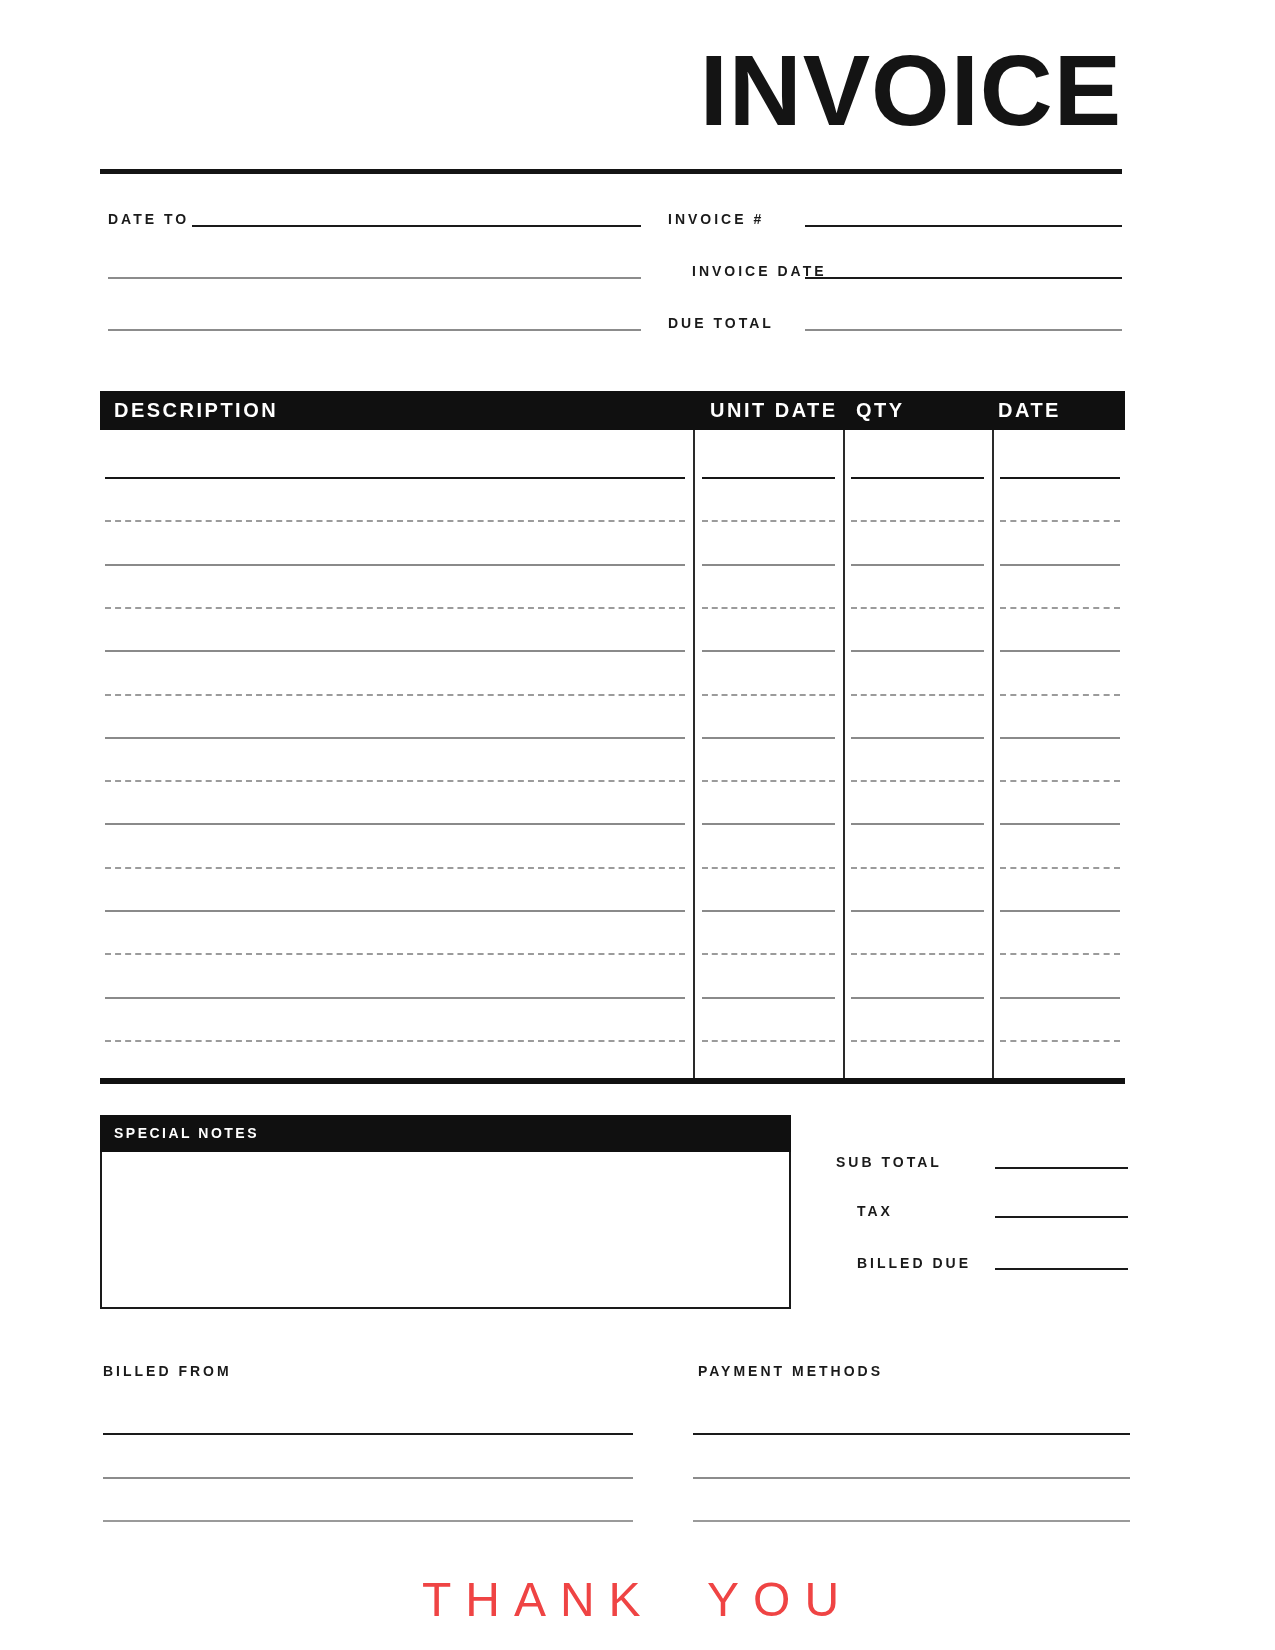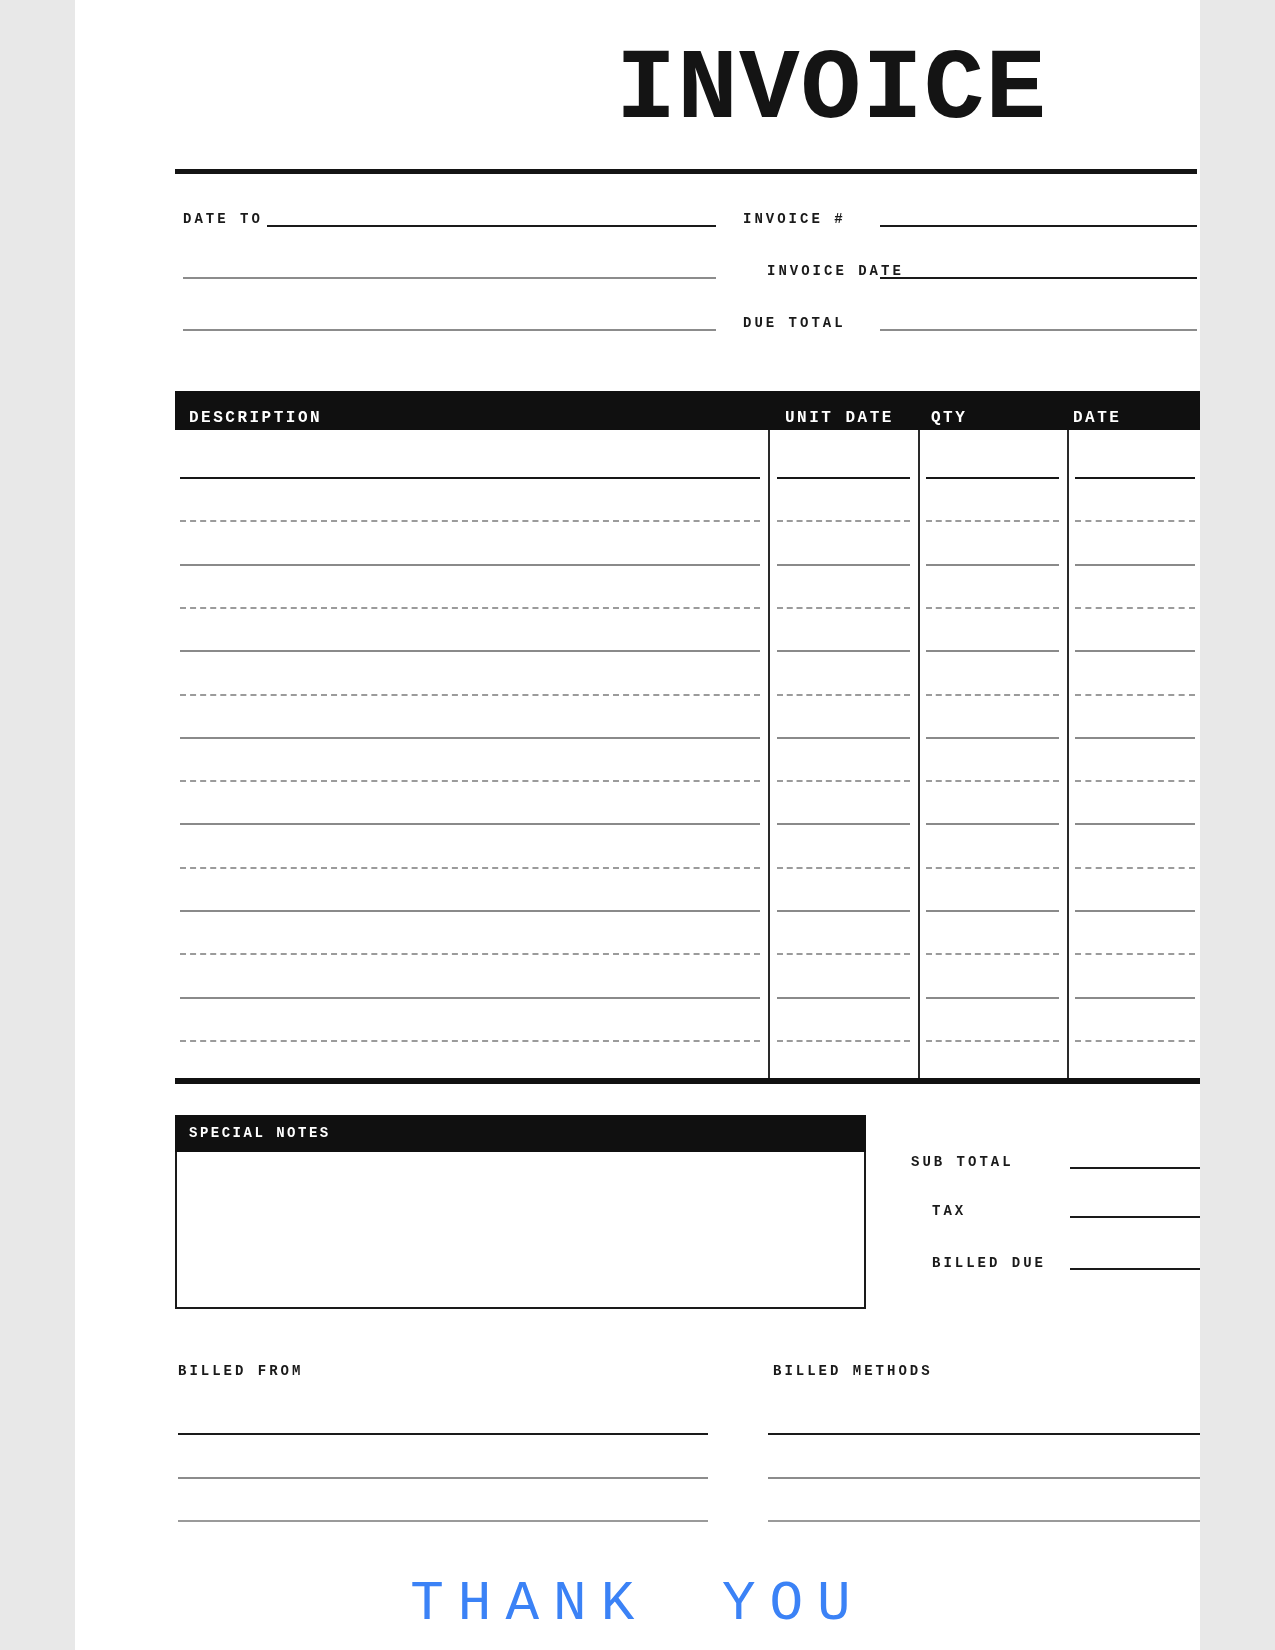--- a/index.html
+++ b/index.html
@@ -1,19 +1,19 @@
 <!DOCTYPE html>
 <html><head>
 <meta charset="utf-8">
 <style>
   html,body{margin:0;padding:0;background:#e8e8e8;}
   .page{
-    position:relative;width:1125px;height:1650px;background:#ffffff;
+    position:relative;width:1275px;height:1650px;background:#ffffff;
     margin:0 auto;overflow:hidden;
-    font-family:Liberation Mono, monospace;color:#1a1a1a;
+    font-family:Liberation Sans, sans-serif;color:#1a1a1a;
   }
   
   .title{
     position:absolute;top:40px;right:153px;
     font-size:101px;font-weight:900;letter-spacing:1px;color:#141414;
     line-height:1;white-space:nowrap;
   }
   .top-rule{position:absolute;left:100px;top:169px;width:1022px;height:5px;background:#141414;}
   
   .lbl{
@@ -23,44 +23,44 @@
   
   .wl{position:absolute;height:0;border-top:2px solid #1a1a1a;}
   .wl.muted{border-top-color:#8c8c8c;}
   .wl.muted2{border-top-color:#9a9a9a;}
   
   .tbl{position:absolute;left:100px;top:391px;width:1025px;height:693px;}
   .tbl-head{
     position:absolute;left:0;top:0;width:100%;height:39px;background:#101010;
   }
   .tbl-head .col{
-    position:absolute;top:8px;line-height:39px;color:#ffffff;
-    font-size:16px;font-weight:700;letter-spacing:2.5px;white-space:nowrap;
+    position:absolute;top:0;line-height:39px;color:#ffffff;
+    font-size:20px;font-weight:700;letter-spacing:2.5px;white-space:nowrap;
   }
   .tbl-body{position:absolute;left:0;top:39px;width:100%;height:648px;}
   .vsep{position:absolute;top:0;height:648px;width:2px;background:#2a2a2a;}
   .row-line{position:absolute;left:0;width:100%;height:0;}
   .row-line .seg{position:absolute;height:0;border-top:2px solid #8a8a8a;}
   .row-line.strong .seg{border-top:2px solid #161616;}
   .row-line.dashed .seg{border-top:2px dashed #9b9b9b;}
   .tbl-bottom{position:absolute;left:0;top:687px;width:100%;height:6px;background:#111111;}
   
   .notes-bar{
     position:absolute;left:100px;top:1115px;width:691px;height:37px;background:#101010;
   }
   .notes-bar .lbl{position:static;display:inline-block;margin:11px 8px 0 14px;color:#ffffff;letter-spacing:2.5px;}
   .notes-box{
     position:absolute;left:100px;top:1152px;width:691px;height:157px;
     border:2px solid #1a1a1a;border-top:none;box-sizing:border-box;background:#ffffff;
   }
   
   .thanks{
     position:absolute;left:0;top:1572px;width:100%;text-align:center;
-    font-size:56px;font-weight:300;letter-spacing:14px;word-spacing:26px;
-    color:#3b82f6;white-space:nowrap;
+    font-size:48px;font-weight:300;letter-spacing:14px;word-spacing:26px;
+    color:#ef4444;white-space:nowrap;
   }
 </style>
 </head>
 <body>
 
 <div class="page">
 
   <div class="title">INVOICE</div>
   <div class="top-rule"></div>
 
@@ -182,21 +182,21 @@
   <div class="notes-box"></div>
 
   <div class="lbl" style="left:836px;top:1155px;">SUB TOTAL</div>
   <div class="wl" style="left:995px;top:1167px;width:133px;"></div>
   <div class="lbl" style="left:857px;top:1204px;">TAX</div>
   <div class="wl" style="left:995px;top:1216px;width:133px;"></div>
   <div class="lbl" style="left:857px;top:1256px;">BILLED DUE</div>
   <div class="wl" style="left:995px;top:1268px;width:133px;"></div>
 
   <div class="lbl" style="left:103px;top:1364px;">BILLED FROM</div>
-  <div class="lbl" style="left:698px;top:1364px;">BILLED METHODS</div>
+  <div class="lbl" style="left:698px;top:1364px;">PAYMENT METHODS</div>
 
   <div class="wl" style="left:103px;top:1433px;width:530px;"></div>
   <div class="wl muted" style="left:103px;top:1477px;width:530px;"></div>
   <div class="wl muted2" style="left:103px;top:1520px;width:530px;"></div>
 
   <div class="wl" style="left:693px;top:1433px;width:437px;"></div>
   <div class="wl muted" style="left:693px;top:1477px;width:437px;"></div>
   <div class="wl muted2" style="left:693px;top:1520px;width:437px;"></div>
 
   <div class="thanks">THANK YOU</div>

